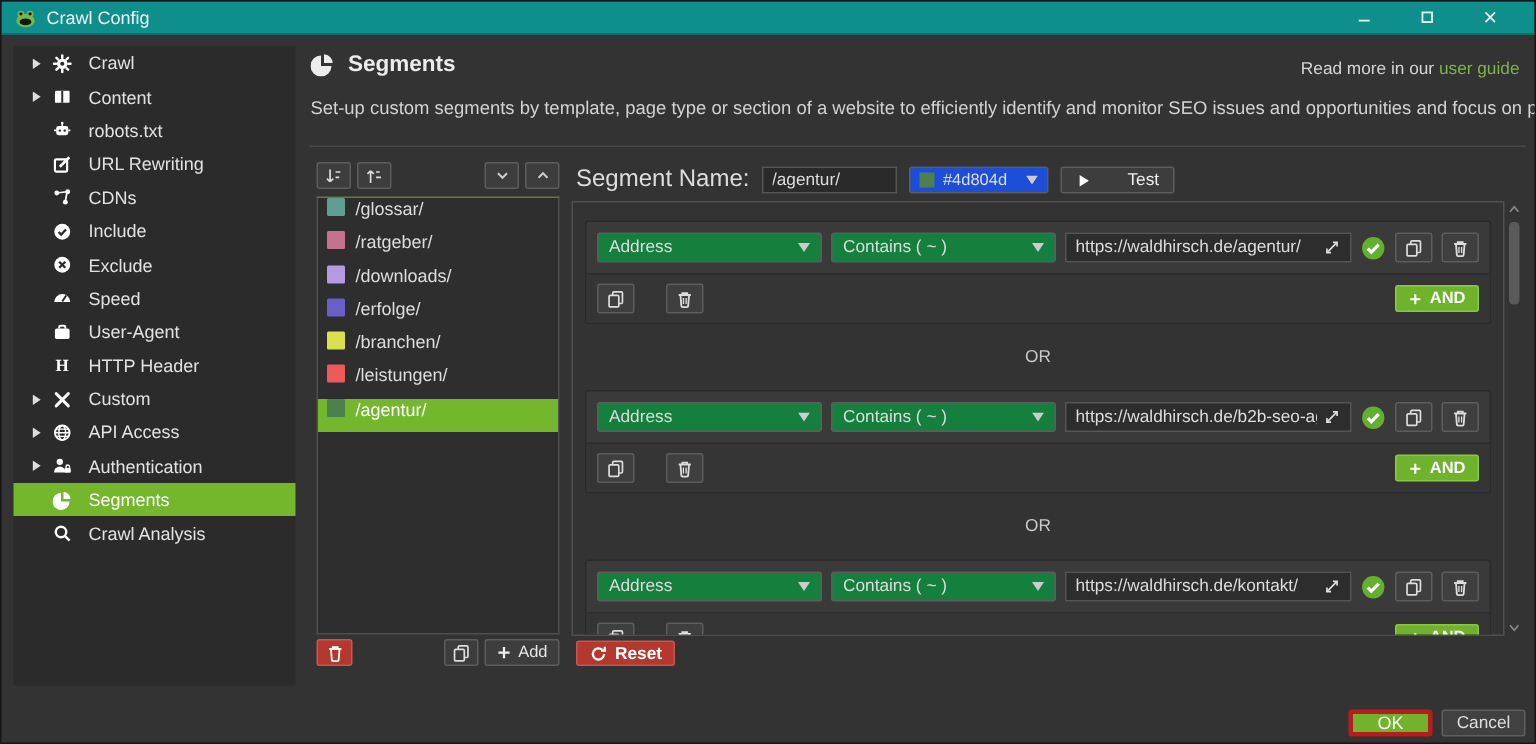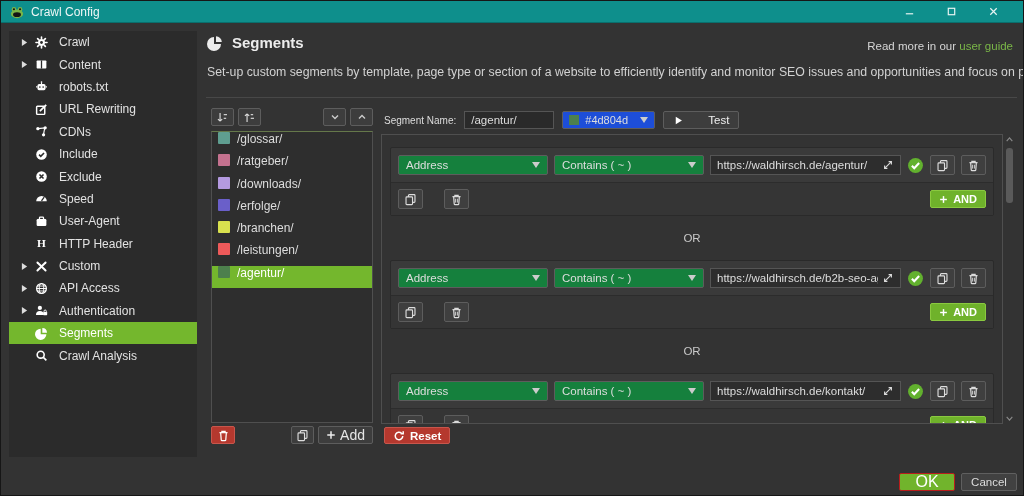--- a/index.html
+++ b/index.html
@@ -31,24 +31,24 @@
 .tbtn{height:18px;min-width:23px;background:#3d3d3d;border:1px solid #5d5d5d;border-radius:2px;display:flex;align-items:center;justify-content:center;cursor:default}
 #segtools .gap{flex:1}
 #seglist{position:absolute;top:24px;left:0;width:162px;height:292px;background:#2e2e2e;border:1px solid #4f4f4f;border-top:1px solid #65784a;overflow:hidden}
 .segitem{height:22.3px;display:flex;align-items:flex-start;padding:0 6px;gap:7px;font-size:12px;color:#ddd;cursor:default}
 .segitem .sw{width:12px;height:12px;border-radius:1px;flex:none}
 .segitem.sel{background:#74b72d;color:#fff}
 #segbottom{position:absolute;left:0;top:319px;width:162px;height:18px;display:flex;gap:4px;align-items:center}
 #segbottom .spacer{flex:1}
 .redbtn{background:#b5382e;border:1px solid #c8564c;border-radius:2px;height:18px;display:flex;align-items:center;justify-content:center;color:#fff;cursor:default}
 #segdel{width:24px}
-#segadd{gap:4px;font-size:14px;color:#e6e6e6;padding:0 7px}
+#segadd{gap:4px;font-size:11px;color:#e6e6e6;padding:0 7px}
 
 #edrow{position:absolute;left:383px;top:109px;height:20px;display:flex;align-items:center;gap:8px}
-#edrow .lbl{font-size:10px;color:#ddd}
+#edrow .lbl{font-size:16px;color:#ddd}
 #segname{width:90px;height:18px;background:#2a2a2a;border:1px solid #555;color:#ddd;font-size:11.5px;padding:0 6px;font-family:inherit;outline:none}
 #colordd{width:93px;height:18px;background:#1d4ed8;border:1px solid #5d5d5d;border-radius:2px;display:flex;align-items:center;gap:6px;padding:0 6px;font-size:11px;color:#ddd;cursor:default}
 #colordd .sw{width:10px;height:10px}
 #colordd .dd{margin-left:auto}
 #testbtn{height:18px;background:#3d3d3d;border:1px solid #5d5d5d;border-radius:2px;display:flex;align-items:center;gap:24px;padding:0 9px;font-size:11.5px;color:#eee;cursor:default}
 
 #rules{position:absolute;left:380px;top:133px;width:622px;height:290px;background:#333;border:1px solid #4f4f4f;overflow:hidden}
 .rgroup{margin:12px 8px 0;background:#3a3a3a;border:1px solid #2a2a2a;border-radius:2px}
 .rrow{display:flex;align-items:center;gap:6px;padding:7px}
 .fsel{width:150px;height:20px;background:#15803d;border:1px solid #5d5d5d;border-radius:2px;display:flex;align-items:center;padding:0 7px;font-size:11.5px;color:#ddd;flex:none;cursor:default}
@@ -58,21 +58,21 @@
 .ibtn{width:25px;height:20px;background:#3f3f3f;border:1px solid #5d5d5d;border-radius:2px;display:flex;align-items:center;justify-content:center;flex:none;cursor:default}
 .arow{display:flex;align-items:center;gap:21px;padding:6px 7px;border-top:1px solid #2c2c2c;background:#353535}
 .andbtn{margin-left:auto;height:18px;background:#6fb22b;border:1px solid #8ac940;border-radius:2px;color:#fff;font-size:11px;font-weight:bold;display:flex;align-items:center;gap:5px;padding:0 8px;cursor:default}
 .or{text-align:center;color:#c9c9c9;font-size:11.5px;margin:16px 0}
 #vscroll{position:absolute;left:1004px;top:134px;width:9px;height:288px}
 #vscroll .up{position:absolute;top:0;left:0}
 #vscroll .thumb{position:absolute;top:13px;left:1px;width:7px;height:55px;background:#5a5a5a;border-radius:3px}
 #vscroll .down{position:absolute;bottom:0;left:0}
 #resetbtn{position:absolute;left:383px;top:426px;height:17px;padding:0 8px;font-size:11.5px;font-weight:bold;gap:5px}
 
-#okbtn{position:absolute;left:898px;top:472px;width:56px;height:18px;background:#71b42c;border:1px solid #b91c1c;border-radius:2px;color:#fff;font-size:16px;display:flex;align-items:center;justify-content:center;cursor:default}
+#okbtn{position:absolute;left:898px;top:472px;width:56px;height:18px;background:#71b42c;border:3px solid #b91c1c;border-radius:2px;color:#fff;font-size:12px;display:flex;align-items:center;justify-content:center;cursor:default}
 #cancelbtn{position:absolute;left:960px;top:472px;width:56px;height:18px;background:#414141;border:1px solid #5f5f5f;border-radius:2px;color:#ddd;font-size:11.5px;display:flex;align-items:center;justify-content:center;cursor:default}
 </style>
 </head>
 <body>
 
 <div id="app">
 
   <div id="titlebar">
     <span>
       <svg viewBox="0 0 16 16" width="14" height="14">

